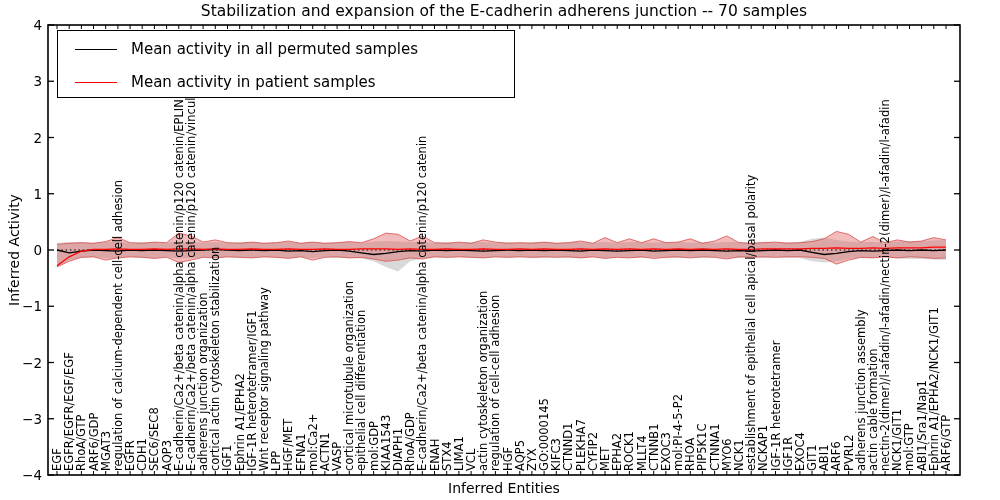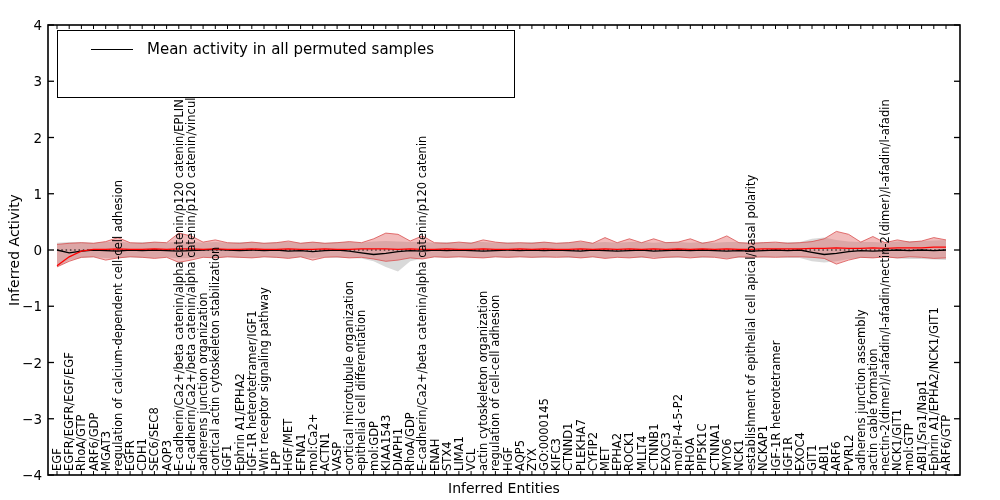--- a/index.html
+++ b/index.html
@@ -11,30 +11,31 @@
   .ylabel{position:absolute;left:14px;top:250px;transform:translate(-50%,-50%) rotate(-90deg);
           font-size:14px;white-space:nowrap;z-index:1;}
   .xlabel{position:absolute;left:48px;top:480px;width:912px;text-align:center;
           font-size:14px;z-index:1;}
   .ytick{position:absolute;left:2px;width:40px;text-align:right;font-size:13.5px;
          line-height:14px;z-index:2;}
   .xticks{position:absolute;left:0;top:0;width:1000px;height:500px;z-index:2;pointer-events:none;}
   .xtick{position:absolute;bottom:29px;white-space:nowrap;font-size:11.5px;line-height:11px;
          transform-origin:left bottom;transform:rotate(-90deg);}
   .legend{position:absolute;left:57px;top:30px;width:458px;height:68px;background:#ffffff;
-          border:1.6px solid #000;box-sizing:border-box;z-index:5;padding-left:16px;}
+          border:1.6px solid #000;box-sizing:border-box;z-index:5;}
   .legend-row{display:flex;align-items:center;height:30px;margin-top:3px;}
   .legend-swatch{width:42px;height:0;border-top:1.6px solid #000;margin-left:17px;flex:0 0 auto;}
   .legend-label{margin-left:14px;font-size:15px;white-space:nowrap;}
 </style>
 </head>
 <body>
 
 <div class="figure">
 
+  <div class="title">Stabilization and expansion of the E-cadherin adherens junction -- 70 samples</div>
 
   <div class="plot">
     <svg id="chart-svg" width="1000" height="500" viewBox="0 0 1000 500">
         <polygon points="57.0,242.7 69.2,242.1 81.4,242.1 93.5,242.7 105.7,242.1 117.9,241.6 130.1,242.7 142.2,242.1 154.4,242.1 166.6,242.7 178.8,241.6 191.0,242.1 203.1,242.7 215.3,242.1 227.5,242.7 239.7,242.1 251.8,242.1 264.0,242.7 276.2,242.1 288.4,242.1 300.6,242.7 312.7,242.1 324.9,242.7 337.1,242.1 349.3,242.1 361.5,242.7 373.6,241.6 385.8,241.0 398.0,241.6 410.2,242.1 422.3,242.1 434.5,242.7 446.7,242.1 458.9,242.7 471.1,242.1 483.2,242.1 495.4,242.7 507.6,242.1 519.8,242.7 531.9,242.1 544.1,242.1 556.3,242.7 568.5,242.1 580.7,242.1 592.8,242.7 605.0,242.1 617.2,242.7 629.4,242.1 641.5,242.1 653.7,242.7 665.9,242.1 678.1,242.1 690.3,242.7 702.4,242.1 714.6,242.7 726.8,242.1 739.0,242.1 751.2,242.7 763.3,242.1 775.5,242.7 787.7,242.1 799.9,242.1 812.0,238.8 824.2,237.6 836.4,239.9 848.6,241.6 860.8,242.1 872.9,242.1 885.1,242.7 897.3,241.6 909.5,241.0 921.6,241.0 933.8,240.4 946.0,239.9 946.0,260.1 933.8,259.6 921.6,259.0 909.5,259.0 897.3,258.4 885.1,257.3 872.9,257.9 860.8,257.9 848.6,259.0 836.4,261.3 824.2,262.4 812.0,261.3 799.9,257.9 787.7,257.9 775.5,257.3 763.3,257.9 751.2,257.3 739.0,257.9 726.8,257.9 714.6,257.3 702.4,257.9 690.3,257.3 678.1,257.9 665.9,257.9 653.7,257.3 641.5,257.9 629.4,257.9 617.2,257.3 605.0,257.9 592.8,257.3 580.7,257.9 568.5,257.9 556.3,257.3 544.1,257.9 531.9,257.9 519.8,257.3 507.6,257.9 495.4,257.3 483.2,257.9 471.1,257.9 458.9,257.3 446.7,257.9 434.5,257.3 422.3,258.4 410.2,261.3 398.0,271.4 385.8,266.9 373.6,261.3 361.5,258.4 349.3,257.9 337.1,257.9 324.9,257.3 312.7,257.9 300.6,257.3 288.4,257.9 276.2,257.9 264.0,257.3 251.8,257.9 239.7,257.9 227.5,257.3 215.3,257.9 203.1,257.3 191.0,257.9 178.8,258.4 166.6,257.3 154.4,257.9 142.2,257.9 130.1,257.3 117.9,258.4 105.7,257.9 93.5,257.3 81.4,257.9 69.2,260.1 57.0,266.9" fill="#a0a0a0" fill-opacity="0.4" stroke="none"></polygon>
         <polygon points="57.0,244.4 69.2,243.3 81.4,242.7 93.5,243.3 105.7,241.6 117.9,237.6 130.1,242.7 142.2,243.3 154.4,242.1 166.6,242.7 178.8,233.1 191.0,235.9 203.1,242.1 215.3,239.9 227.5,242.7 239.7,243.3 251.8,242.1 264.0,243.3 276.2,242.7 288.4,241.0 300.6,243.3 312.7,242.1 324.9,243.3 337.1,242.7 349.3,241.6 361.5,242.7 373.6,238.8 385.8,233.1 398.0,234.3 410.2,241.0 422.3,235.9 434.5,242.7 446.7,243.3 458.9,242.1 471.1,243.3 483.2,239.9 495.4,242.1 507.6,243.3 519.8,242.7 531.9,243.3 544.1,242.1 556.3,243.3 568.5,242.7 580.7,241.0 592.8,243.3 605.0,237.6 617.2,242.7 629.4,238.8 641.5,242.7 653.7,238.8 665.9,242.7 678.1,242.1 690.3,238.8 702.4,243.3 714.6,241.0 726.8,235.9 739.0,242.7 751.2,243.3 763.3,242.7 775.5,242.1 787.7,243.3 799.9,242.7 812.0,241.6 824.2,238.8 836.4,231.4 848.6,234.3 860.8,242.1 872.9,236.5 885.1,242.7 897.3,239.9 909.5,242.1 921.6,241.0 933.8,237.6 946.0,239.9 946.0,257.9 933.8,258.4 921.6,257.3 909.5,256.8 897.3,257.9 885.1,256.8 872.9,257.9 860.8,257.3 848.6,260.1 836.4,264.1 824.2,258.4 812.0,257.3 799.9,256.8 787.7,256.8 775.5,257.3 763.3,256.8 751.2,257.3 739.0,256.8 726.8,259.0 714.6,257.3 702.4,256.8 690.3,257.9 678.1,256.8 665.9,257.3 653.7,258.4 641.5,256.8 629.4,257.9 617.2,257.3 605.0,258.4 592.8,256.8 580.7,257.9 568.5,256.8 556.3,257.3 544.1,256.8 531.9,257.3 519.8,256.8 507.6,257.3 495.4,256.8 483.2,257.9 471.1,257.3 458.9,256.8 446.7,257.3 434.5,256.8 422.3,259.0 410.2,257.9 398.0,260.1 385.8,261.3 373.6,259.0 361.5,257.3 349.3,257.9 337.1,256.8 324.9,257.3 312.7,260.1 300.6,256.8 288.4,258.4 276.2,257.3 264.0,256.8 251.8,257.9 239.7,257.3 227.5,256.8 215.3,257.9 203.1,257.3 191.0,260.1 178.8,262.4 166.6,257.3 154.4,258.4 142.2,257.3 130.1,256.8 117.9,257.9 105.7,260.1 93.5,256.8 81.4,257.3 69.2,261.3 57.0,266.9" fill="#e06060" fill-opacity="0.42" stroke="none"></polygon>
         <polyline points="57.0,244.4 69.2,243.3 81.4,242.7 93.5,243.3 105.7,241.6 117.9,237.6 130.1,242.7 142.2,243.3 154.4,242.1 166.6,242.7 178.8,233.1 191.0,235.9 203.1,242.1 215.3,239.9 227.5,242.7 239.7,243.3 251.8,242.1 264.0,243.3 276.2,242.7 288.4,241.0 300.6,243.3 312.7,242.1 324.9,243.3 337.1,242.7 349.3,241.6 361.5,242.7 373.6,238.8 385.8,233.1 398.0,234.3 410.2,241.0 422.3,235.9 434.5,242.7 446.7,243.3 458.9,242.1 471.1,243.3 483.2,239.9 495.4,242.1 507.6,243.3 519.8,242.7 531.9,243.3 544.1,242.1 556.3,243.3 568.5,242.7 580.7,241.0 592.8,243.3 605.0,237.6 617.2,242.7 629.4,238.8 641.5,242.7 653.7,238.8 665.9,242.7 678.1,242.1 690.3,238.8 702.4,243.3 714.6,241.0 726.8,235.9 739.0,242.7 751.2,243.3 763.3,242.7 775.5,242.1 787.7,243.3 799.9,242.7 812.0,241.6 824.2,238.8 836.4,231.4 848.6,234.3 860.8,242.1 872.9,236.5 885.1,242.7 897.3,239.9 909.5,242.1 921.6,241.0 933.8,237.6 946.0,239.9" fill="none" stroke="#d84848" stroke-opacity="0.75" stroke-width="1"></polyline>
         <polyline points="57.0,266.9 69.2,261.3 81.4,257.3 93.5,256.8 105.7,260.1 117.9,257.9 130.1,256.8 142.2,257.3 154.4,258.4 166.6,257.3 178.8,262.4 191.0,260.1 203.1,257.3 215.3,257.9 227.5,256.8 239.7,257.3 251.8,257.9 264.0,256.8 276.2,257.3 288.4,258.4 300.6,256.8 312.7,260.1 324.9,257.3 337.1,256.8 349.3,257.9 361.5,257.3 373.6,259.0 385.8,261.3 398.0,260.1 410.2,257.9 422.3,259.0 434.5,256.8 446.7,257.3 458.9,256.8 471.1,257.3 483.2,257.9 495.4,256.8 507.6,257.3 519.8,256.8 531.9,257.3 544.1,256.8 556.3,257.3 568.5,256.8 580.7,257.9 592.8,256.8 605.0,258.4 617.2,257.3 629.4,257.9 641.5,256.8 653.7,258.4 665.9,257.3 678.1,256.8 690.3,257.9 702.4,256.8 714.6,257.3 726.8,259.0 739.0,256.8 751.2,257.3 763.3,256.8 775.5,257.3 787.7,256.8 799.9,256.8 812.0,257.3 824.2,258.4 836.4,264.1 848.6,260.1 860.8,257.3 872.9,257.9 885.1,256.8 897.3,257.9 909.5,256.8 921.6,257.3 933.8,258.4 946.0,257.9" fill="none" stroke="#d84848" stroke-opacity="0.75" stroke-width="1"></polyline>
         <line x1="57" y1="250" x2="946" y2="250" stroke="#000000" stroke-width="1.2" stroke-dasharray="1.5,2.8"></line>
         <polyline points="57.0,250.0 69.2,252.8 81.4,251.1 93.5,250.0 105.7,250.6 117.9,251.1 130.1,250.0 142.2,250.6 154.4,250.0 166.6,250.6 178.8,251.1 191.0,250.6 203.1,250.0 215.3,249.4 227.5,250.0 239.7,250.6 251.8,250.0 264.0,250.6 276.2,250.0 288.4,251.1 300.6,250.6 312.7,251.7 324.9,250.6 337.1,250.0 349.3,251.1 361.5,252.8 373.6,254.5 385.8,253.4 398.0,251.7 410.2,250.6 422.3,251.1 434.5,250.0 446.7,250.6 458.9,250.0 471.1,250.6 483.2,251.1 495.4,250.6 507.6,250.0 519.8,250.6 531.9,250.0 544.1,250.6 556.3,250.0 568.5,250.6 580.7,251.1 592.8,250.0 605.0,250.6 617.2,251.1 629.4,250.6 641.5,250.0 653.7,251.1 665.9,250.6 678.1,250.0 690.3,250.6 702.4,250.0 714.6,250.6 726.8,251.1 739.0,250.6 751.2,251.1 763.3,250.6 775.5,250.0 787.7,250.6 799.9,250.0 812.0,252.3 824.2,254.5 836.4,253.4 848.6,251.7 860.8,250.6 872.9,251.1 885.1,250.6 897.3,250.0 909.5,250.6 921.6,250.0 933.8,250.6 946.0,250.0" fill="none" stroke="#000000" stroke-width="1.3"></polyline>
         <polyline points="57.0,265.8 69.2,256.8 81.4,251.1 93.5,249.4 105.7,249.4 117.9,248.9 130.1,249.4 142.2,249.4 154.4,248.9 166.6,249.4 178.8,248.9 191.0,248.9 203.1,249.4 215.3,248.9 227.5,249.4 239.7,249.4 251.8,248.9 264.0,249.4 276.2,249.4 288.4,248.9 300.6,249.4 312.7,249.4 324.9,248.9 337.1,249.4 349.3,249.4 361.5,248.9 373.6,248.9 385.8,248.9 398.0,249.4 410.2,248.9 422.3,249.4 434.5,249.4 446.7,248.9 458.9,249.4 471.1,249.4 483.2,248.9 495.4,249.4 507.6,249.4 519.8,248.9 531.9,249.4 544.1,248.9 556.3,249.4 568.5,249.4 580.7,248.9 592.8,249.4 605.0,248.9 617.2,249.4 629.4,248.9 641.5,249.4 653.7,248.9 665.9,249.4 678.1,248.9 690.3,249.4 702.4,248.9 714.6,249.4 726.8,248.9 739.0,249.4 751.2,249.4 763.3,248.9 775.5,248.9 787.7,248.9 799.9,248.9 812.0,248.3 824.2,248.3 836.4,247.8 848.6,248.3 860.8,248.3 872.9,247.8 885.1,248.3 897.3,247.8 909.5,247.8 921.6,247.8 933.8,247.2 946.0,247.2" fill="none" stroke="#ff0000" stroke-width="1.3"></polyline>
@@ -297,15 +298,19 @@
       <span class="xtick" style="left: 927.644px;">ABI1/Sra1/Nap1</span>
       <span class="xtick" style="left: 939.822px;">Ephrin A1/EPHA2/NCK1/GIT1</span>
       <span class="xtick" style="left: 952px;">ARF6/GTP</span>
     </div>
 
   <div class="legend">
     <div class="legend-row">
       <span class="legend-swatch" style="border-top-color: rgb(0, 0, 0);"></span>
       <span class="legend-label">Mean activity in all permuted samples</span>
     </div>
+    <div class="legend-row">
+      <span class="legend-swatch" style="border-top-color: rgb(255, 0, 0);"></span>
+      <span class="legend-label">Mean activity in patient samples</span>
+    </div>
   </div>
 
 </div>
 
 </body></html>

